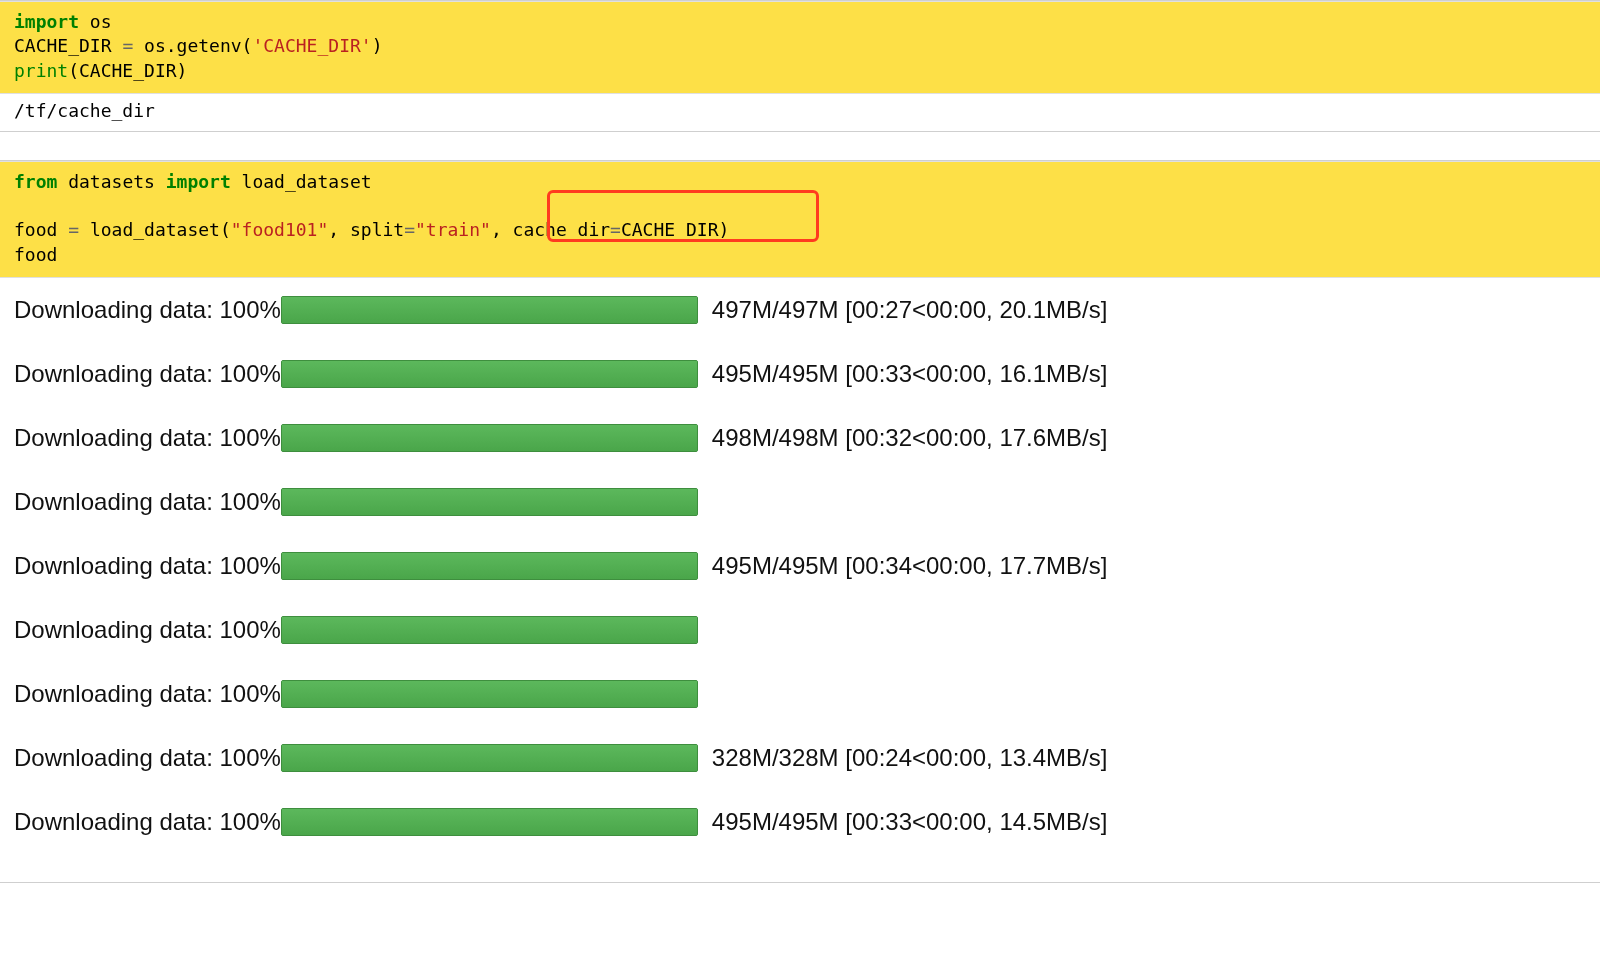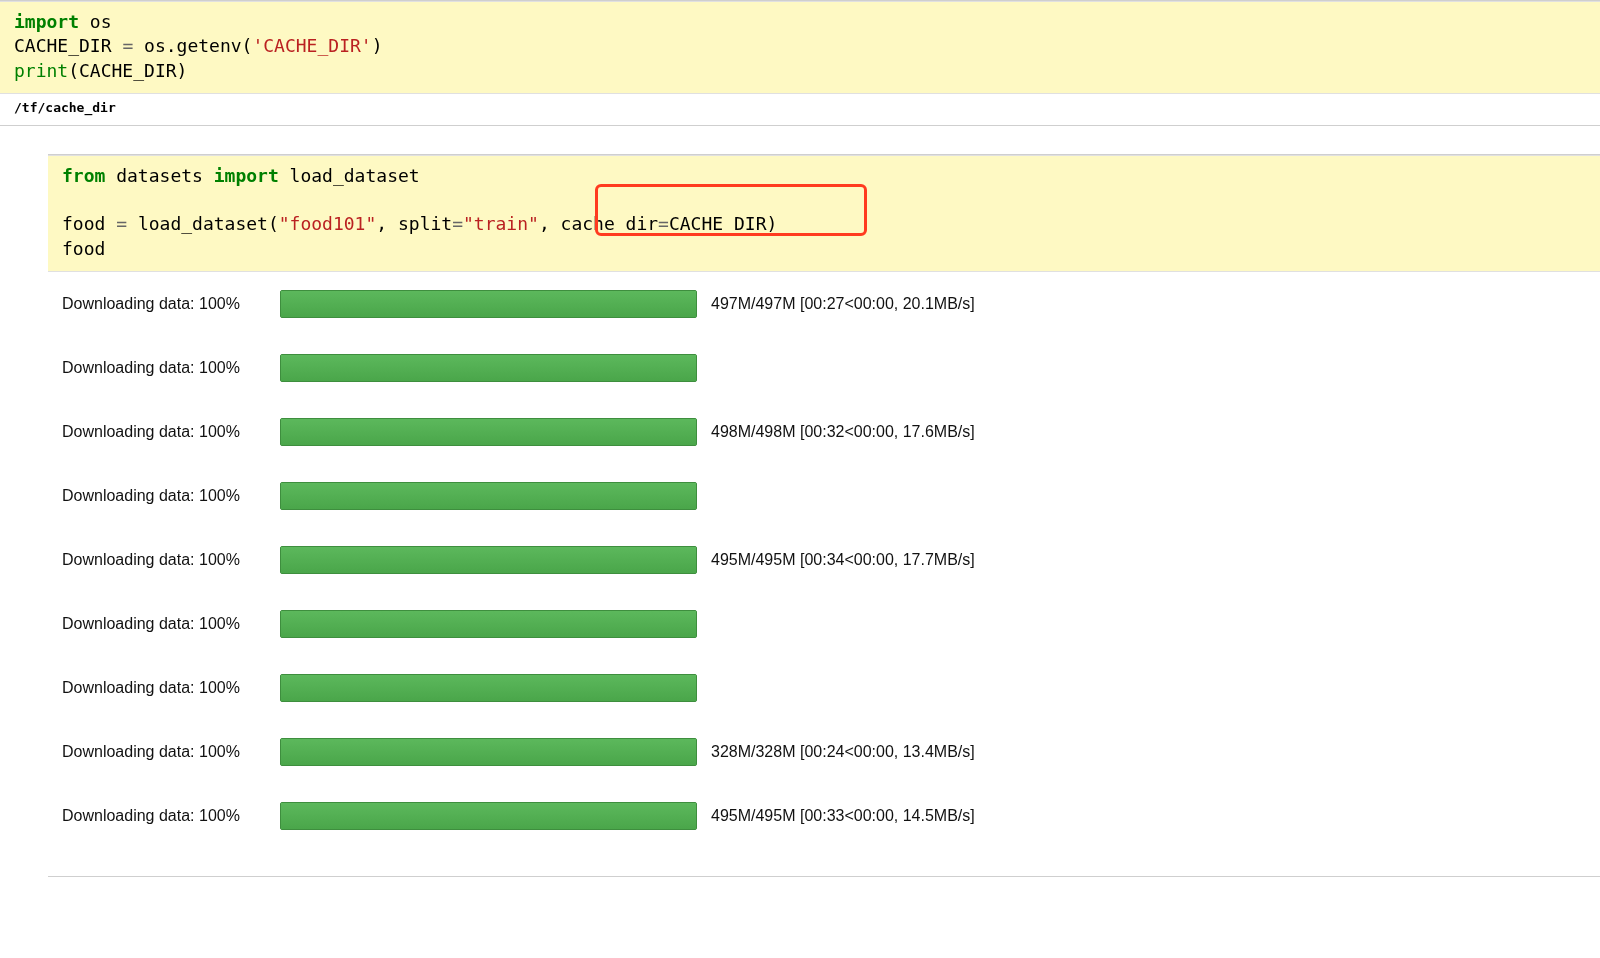--- a/index.html
+++ b/index.html
@@ -13,21 +13,21 @@
   .notebook {
     width: 1600px;
   }
   .cell {
     border: 1px solid #cfcfcf;
     border-left: none;
     border-right: none;
     margin-top: 0;
   }
   .input-area {
-    background: #fef9c3;
+    background: #fde047;
     padding: 8px 14px 10px 14px;
     border: 1px solid #e0e0e0;
     border-left: none;
     border-right: none;
   }
   pre.code {
     margin: 0;
     font-family: Menlo, Consolas, "DejaVu Sans Mono", monospace;
     font-size: 18px;
     line-height: 1.35;
@@ -36,48 +36,46 @@
   }
   .kw-green  { color: #008000; font-weight: bold; }  
   .fn       { color: #000; }                          
   .str-red  { color: #ba2121; }                       
   .str-red2 { color: #ba2121; }                       
   .builtin  { color: #008000; }                       
   .op       { color: #666; }                          
 
   .output-text {
     font-family: Menlo, Consolas, "DejaVu Sans Mono", monospace;
-    font-size: 13px;
+    font-size: 18px;
     padding: 6px 14px 10px 14px;
     color: #000;
-    font-weight: bold;
   }
 
   
   .cell-wrap {
     position: relative;
     margin-top: 28px;
-    padding-left: 48px;
   }
   .highlight-box {
     position: absolute;
     border: 3px solid #ff3b1f;
     border-radius: 6px;
     pointer-events: none;
   }
 
   
   .progress-output {
     padding: 12px 14px 10px 14px;
   }
   .progress-row {
     display: flex;
     align-items: center;
     margin: 20px 0 36px 0;
-    font-size: 16px;
+    font-size: 24px;
   }
   .progress-row:first-child { margin-top: 6px; }
   .prg-label {
     min-width: 218px;
     color: #111;
   }
   .prg-bar-outer {
     width: 415px;
     height: 26px;
     background: #4ba94b;
@@ -127,20 +125,21 @@
             <div class="prg-bar-outer">
               <div class="prg-bar-inner" style="width: 100%;"></div>
             </div>
             <span class="prg-stats">497M/497M [00:27&lt;00:00, 20.1MB/s]</span>
           </div>
           <div class="progress-row">
             <span class="prg-label">Downloading data: 100%</span>
             <div class="prg-bar-outer">
               <div class="prg-bar-inner" style="width: 100%;"></div>
             </div>
+            <span class="prg-stats">495M/495M [00:33&lt;00:00, 16.1MB/s]</span>
           </div>
           <div class="progress-row">
             <span class="prg-label">Downloading data: 100%</span>
             <div class="prg-bar-outer">
               <div class="prg-bar-inner" style="width: 100%;"></div>
             </div>
             <span class="prg-stats">498M/498M [00:32&lt;00:00, 17.6MB/s]</span>
           </div>
           <div class="progress-row">
             <span class="prg-label">Downloading data: 100%</span>

